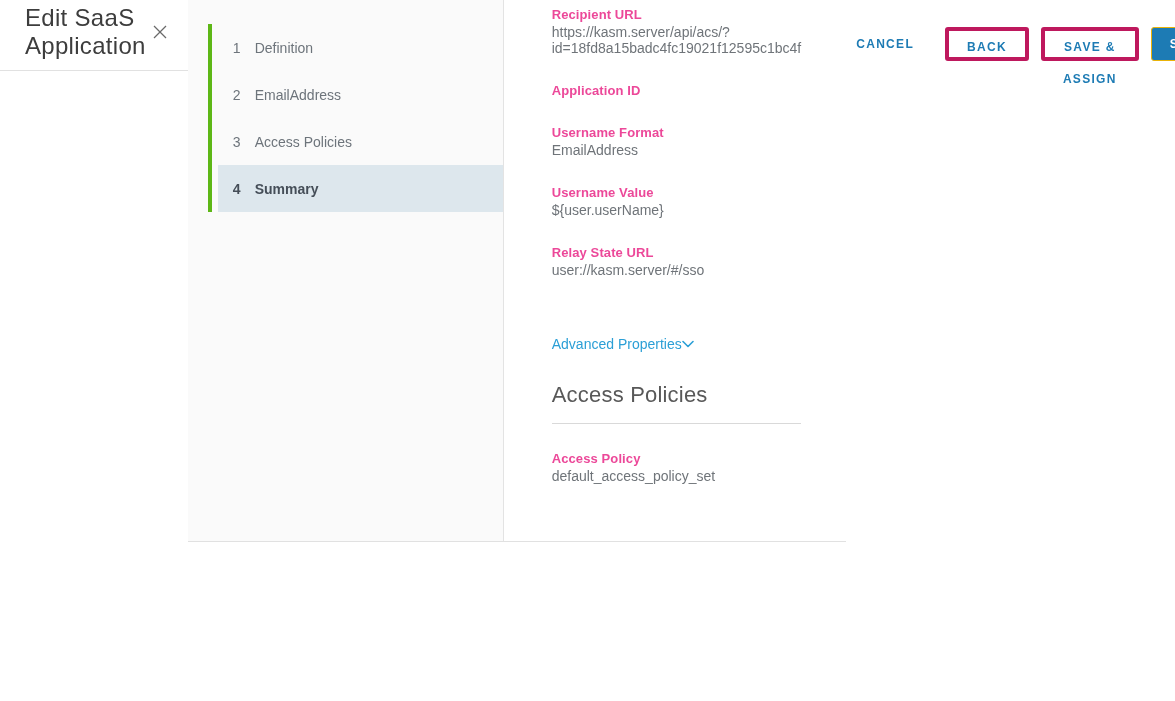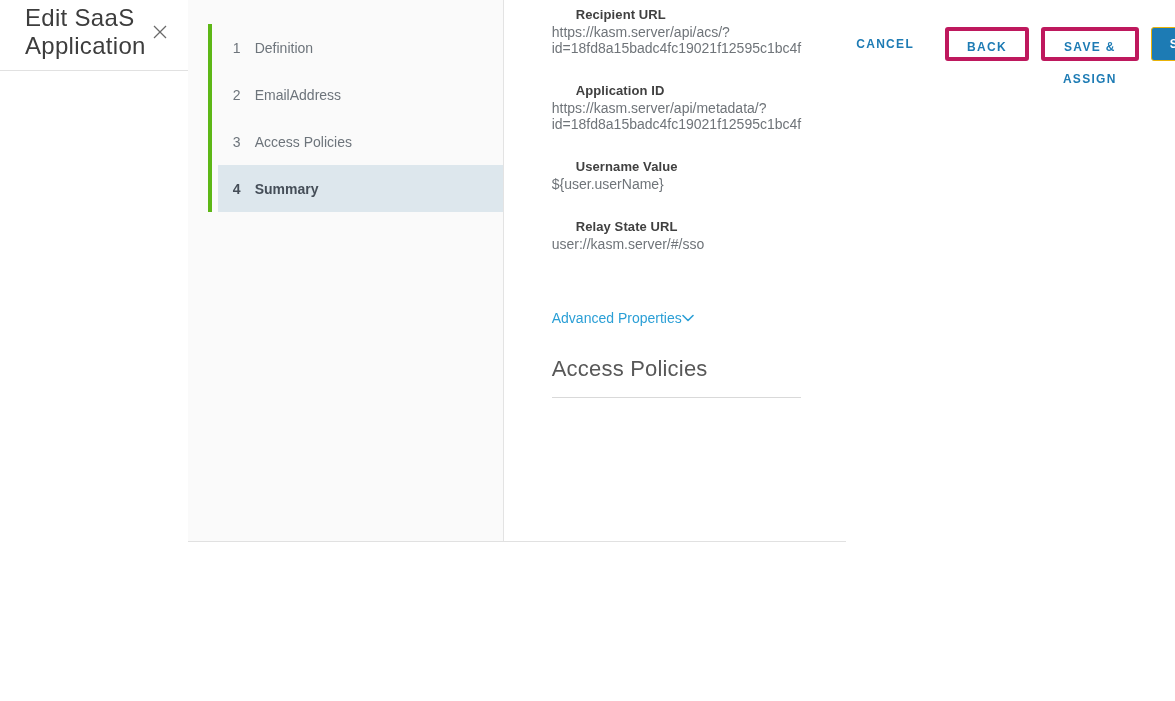--- a/index.html
+++ b/index.html
@@ -44,21 +44,21 @@
     height: 47px; display: flex; align-items: center;
     padding-left: 15px; font-size: 14px; color: #6d747b; cursor: pointer;
   }
   .step .num { width: 13px; margin-right: 9px; }
   .step.active {
     background: #dde7ed; color: #454e58; font-weight: 700;
   }
 
   .content { flex: 1 1 auto; background: #fff; padding: 7px 45px 0 48px; overflow: hidden; }
   .field { margin-bottom: 27px; }
-  .flabel { font-size: 13px; font-weight: 600; color: #404040; letter-spacing: 0.1px; margin-left: 24px; }
+  .flabel { font-size: 13px; font-weight: 600; color: #ec4899; letter-spacing: 0.1px; }
   .fvalue { font-size: 14px; color: #6f7479; margin-top: 2px; }
 
   .adv-link {
     display: inline-flex; align-items: center; 
     margin: 31px 0 0 0;
     color: #2b9fd6; font-size: 14px; text-decoration: none; cursor: pointer;
   }
   .section-heading {
     margin: 29px 0 0 0; font-size: 22px; font-weight: 400; color: #585858; letter-spacing: 0.2px;
   }
@@ -121,23 +121,26 @@
 
     <main class="content">
 
       <div class="field">
         <div class="flabel">Recipient URL</div>
         <div class="fvalue">https://kasm.server/api/acs/?id=18fd8a15badc4fc19021f12595c1bc4f</div>
       </div>
 
       <div class="field">
         <div class="flabel">Application ID</div>
-        <div class="fvalue">https://kasm.server/api/metadata/?id=18fd8a15badc4fc19021f12595c1bc4f</div>
       </div>
 
+      <div class="field">
+        <div class="flabel">Username Format</div>
+        <div class="fvalue">EmailAddress</div>
+      </div>
 
       <div class="field">
         <div class="flabel">Username Value</div>
         <div class="fvalue">${user.userName}</div>
       </div>
 
       <div class="field">
         <div class="flabel">Relay State URL</div>
         <div class="fvalue">user://kasm.server/#/sso</div>
       </div>
@@ -147,20 +150,24 @@
         <span style="line-height:0;">
           <svg width="12" height="8" viewBox="0 0 12 8">
             <polyline points="1,1.5 6,6.5 11,1.5" fill="none" stroke="currentColor" stroke-width="1.6" stroke-linecap="round" stroke-linejoin="round"></polyline>
           </svg>
         </span>
       </a>
 
       <h2 class="section-heading">Access Policies</h2>
       <hr class="section-divider">
 
+      <div class="field">
+        <div class="flabel">Access Policy</div>
+        <div class="fvalue">default_access_policy_set</div>
+      </div>
 
       
 
     </main>
   </div>
 
   <footer class="dlg-footer">
     <button class="btn btn-flat">CANCEL</button>
     <button class="btn btn-outline">BACK</button>
     <button class="btn btn-outline">SAVE &amp; ASSIGN</button>

